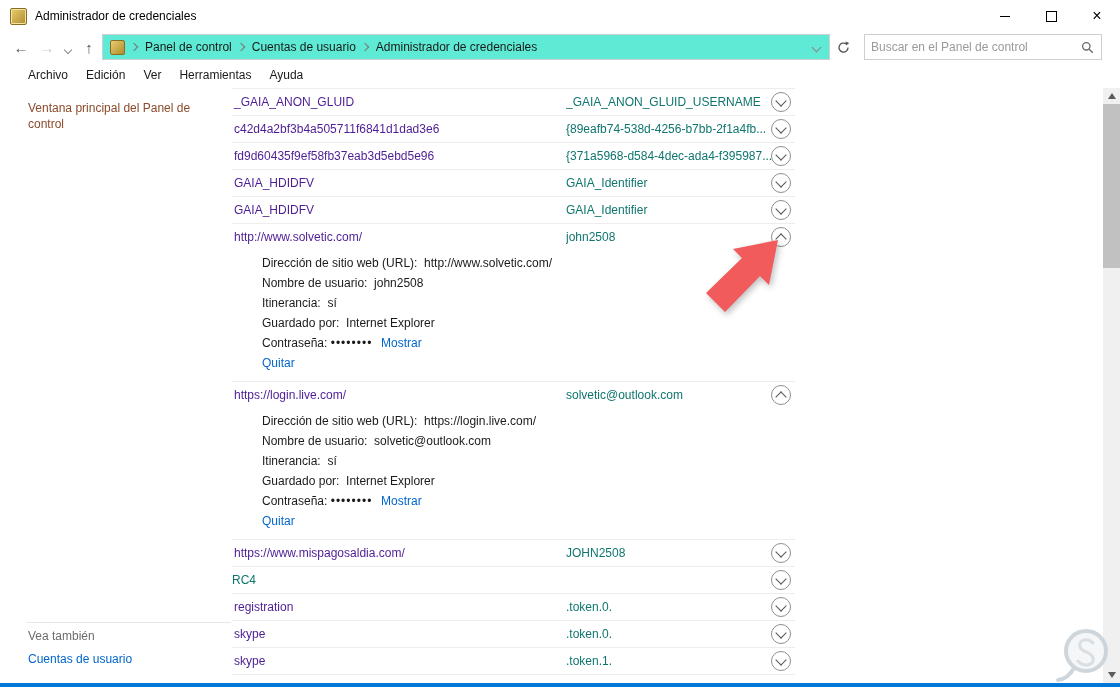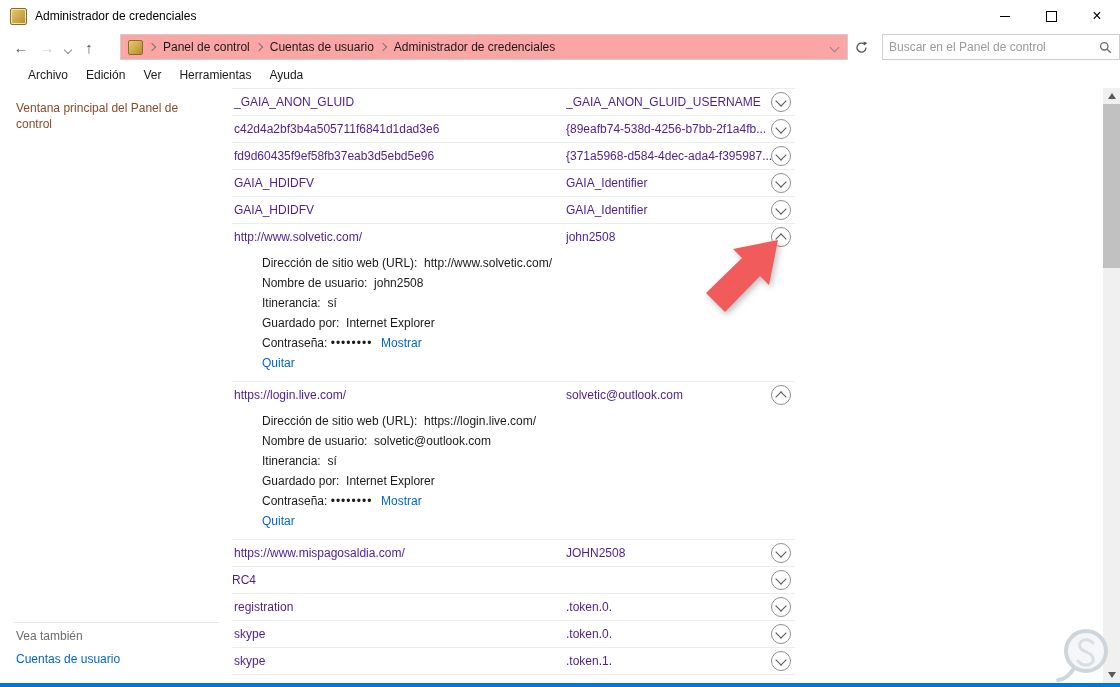--- a/index.html
+++ b/index.html
@@ -19,50 +19,50 @@
 
   
   .navbar{position:absolute;top:32px;left:0;right:0;height:30px;display:flex;align-items:center;background:#fff}
   .nav-btn{background:none;border:none;padding:0;cursor:pointer;font-size:15px;color:#555;width:24px;text-align:center;line-height:1}
   .nav-btn.back{margin-left:8px;width:26px}
   .nav-btn.fwd{color:#cccccc;width:26px}
   .nav-btn.hist{width:16px}
   .nav-btn.up{width:26px;color:#555}
   .chev-glyph{display:inline-block;width:6px;height:6px;border-right:1.4px solid #888;border-bottom:1.4px solid #888;transform:rotate(45deg)}
   .chev-glyph.small{width:5px;height:5px}
-  .addressbar{margin-left:18px;width:726px;height:24px;border:1px solid #cfcfcf;background:#fca5a5;display:flex;align-items:center}
+  .addressbar{margin-left:0;width:726px;height:24px;border:1px solid #cfcfcf;background:#5eead4;display:flex;align-items:center}
   .addr-icon{width:13px;height:13px;margin-left:7px;border:1px solid #8a6d25;border-radius:2px;
              background:linear-gradient(135deg,#e9cd6e,#b08c2e)}
   .breadcrumb{display:flex;align-items:center;flex:1;overflow:hidden;white-space:nowrap}
   .bc-sep{display:inline-block;width:5px;height:5px;border-right:1.3px solid #777;border-bottom:1.3px solid #777;transform:rotate(-45deg);margin:0 8px 0 6px}
   .bc-item{color:#1a1a1a;cursor:pointer}
   .addr-chev{margin-right:9px}
   .refresh-btn{background:none;border:none;width:22px;height:24px;margin-left:2px;cursor:pointer;display:flex;align-items:center;justify-content:center;padding:0}
   .searchbox{margin-left:10px;width:236px;height:24px;border:1px solid #cfcfcf;background:#fff;display:flex;align-items:center}
   .searchbox input{flex:1;border:none;outline:none;font-family:Liberation Sans, sans-serif;font-size:12px;color:#000;padding:0 6px;background:transparent}
   .searchbox input::placeholder{color:#9a9a9a}
   .search-icon{margin-right:7px;display:flex}
 
   
   .menubar{position:absolute;top:62px;left:0;right:0;height:26px;display:flex;align-items:center;padding-left:19px;background:#fff}
   .menu-item{padding:5px 9px;color:#1a1a1a;cursor:pointer}
 
   
-  .sidebar{position:absolute;top:88px;left:4px;width:230px;bottom:4px;background:#fff}
+  .sidebar{position:absolute;top:88px;left:16px;width:230px;bottom:4px;background:#fff}
   .sidebar-home{position:absolute;top:13px;left:12px;width:195px;color:#8b4a2a;cursor:pointer;line-height:1.3}
   .see-also-divider{position:absolute;bottom:60px;left:10px;width:205px;border-top:1px solid #e8e8e8}
   .see-also-header{position:absolute;bottom:40px;left:12px;color:#6d6d6d}
   .see-also-link{position:absolute;bottom:17px;left:12px;color:#0066cc;cursor:pointer;text-decoration:none}
 
   
   .credentials-list{position:absolute;left:232px;top:88px;width:563px;border-top:1px solid #ededed;background:#fff}
   .cred-block{border-bottom:1px solid #ededed}
   .cred-head{display:flex;align-items:center;height:26px}
   .cred-name{flex:0 0 332px;color:#4c1d95;text-decoration:none;padding-left:2px;white-space:nowrap;overflow:hidden;cursor:pointer}
-  .cred-user{flex:1;color:#4c1d95;white-space:nowrap;overflow:hidden}
+  .cred-user{flex:1;color:#0f766e;white-space:nowrap;overflow:hidden}
   .chev-btn{width:20px;height:20px;border:1px solid #8f8f8f;border-radius:50%;background:#fff;display:flex;align-items:center;justify-content:center;cursor:pointer;padding:0;margin-right:4px;flex:0 0 auto}
   .chev-btn .g{display:inline-block;width:7px;height:7px;border-right:1.5px solid #555;border-bottom:1.5px solid #555;transform:rotate(45deg);margin-top:-3px}
   .chev-btn.up .g{transform:rotate(-135deg);margin-top:3px}
   .cred-details{padding:3px 0 8px 30px}
   .det-line{height:20px;display:flex;align-items:center}
   .det-label{white-space:pre;color:#1a1a1a}
   .det-value{white-space:pre;color:#1a1a1a}
   .det-link{color:#0066cc;text-decoration:none;cursor:pointer;white-space:pre}
   .pw-mask{white-space:pre;letter-spacing:1px}
 

